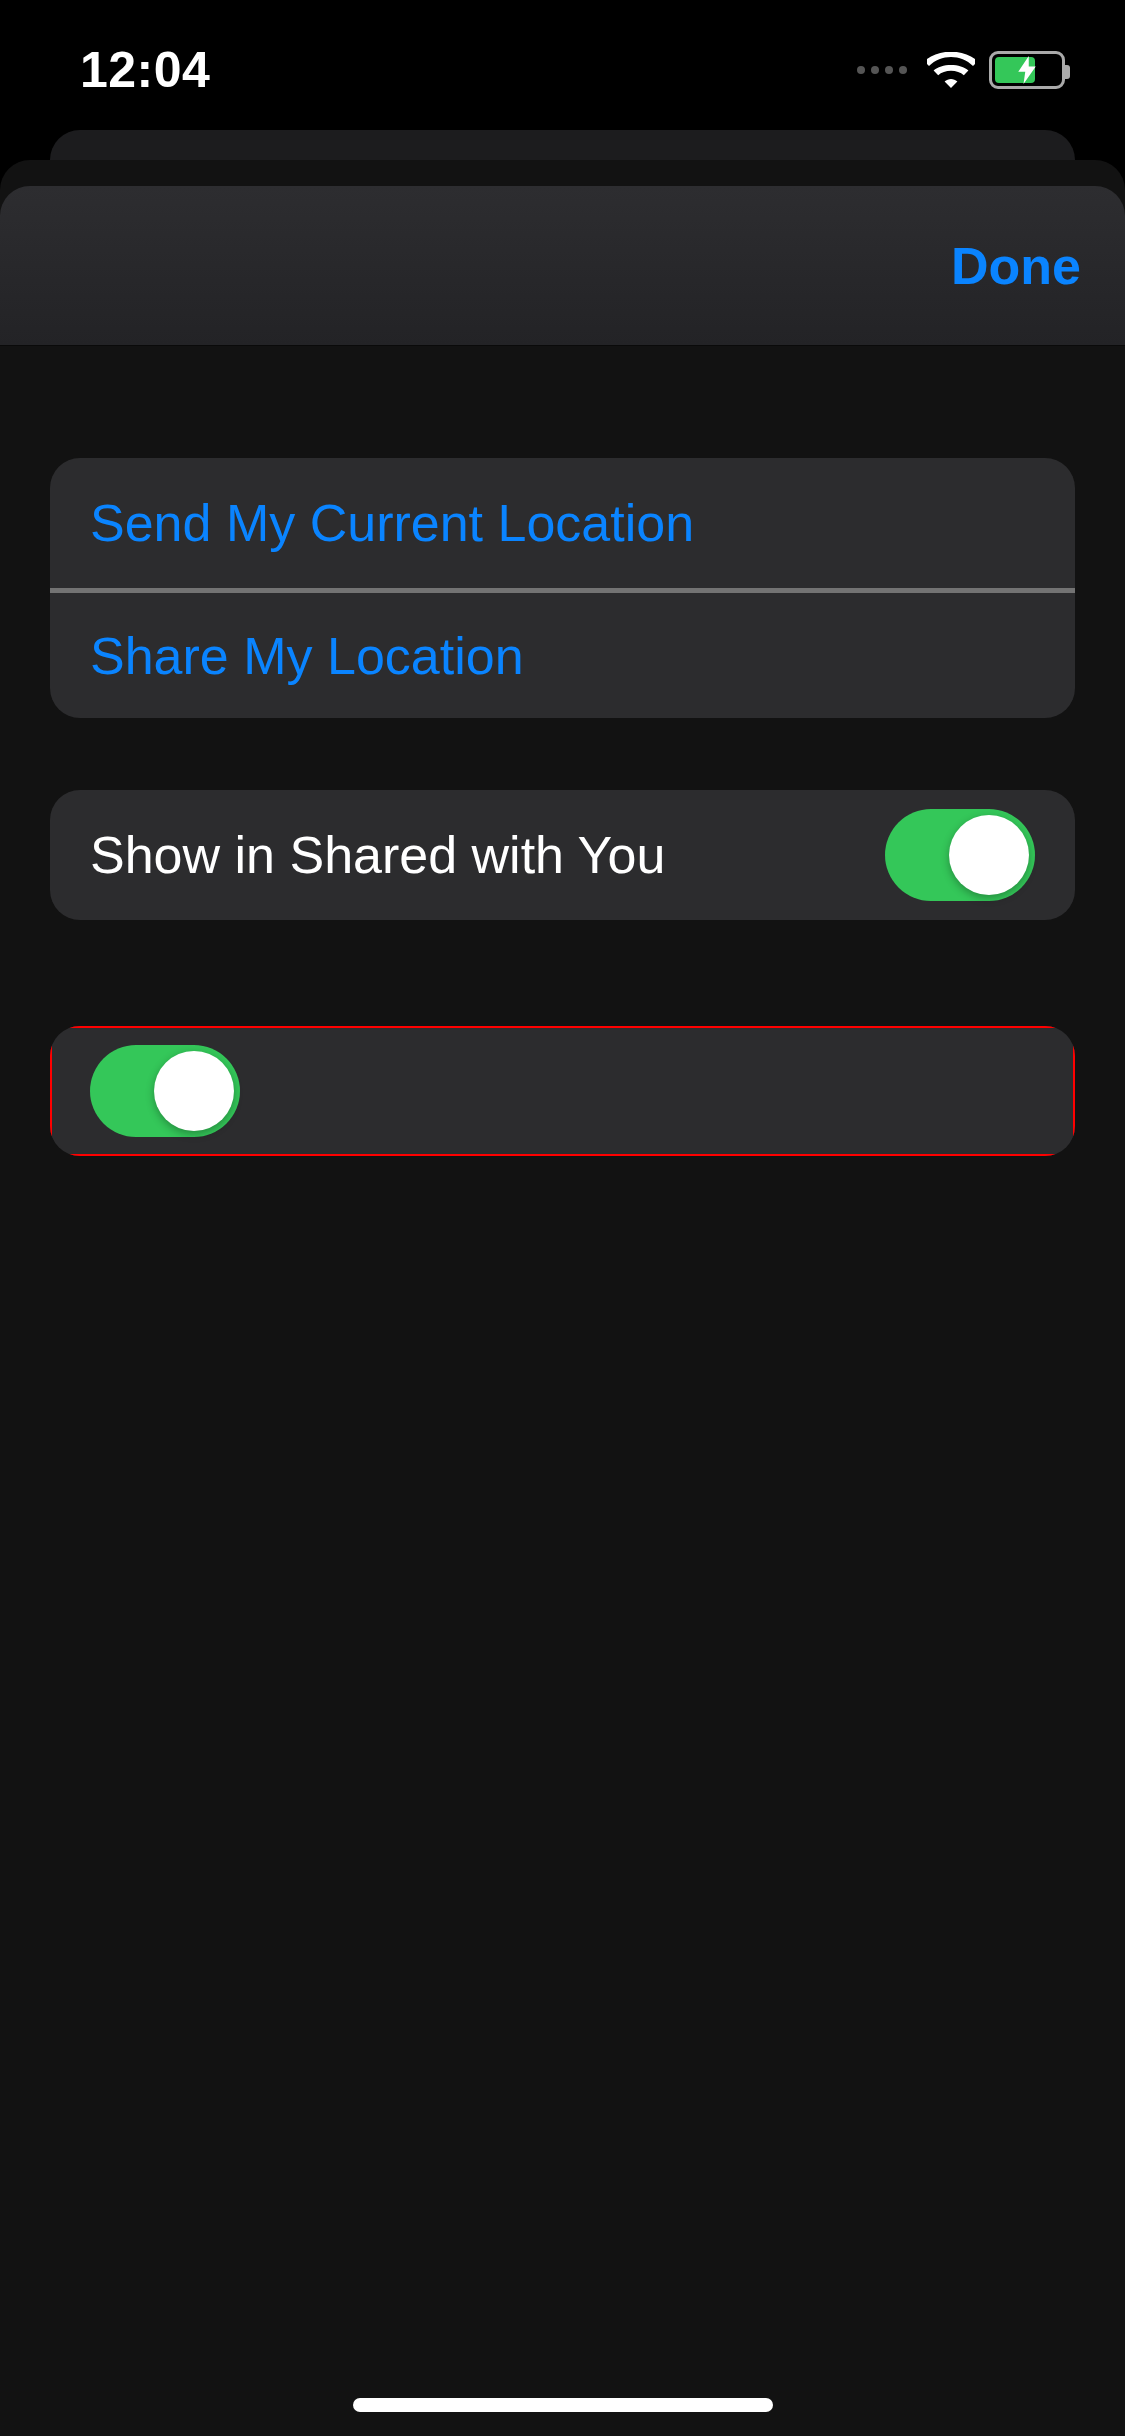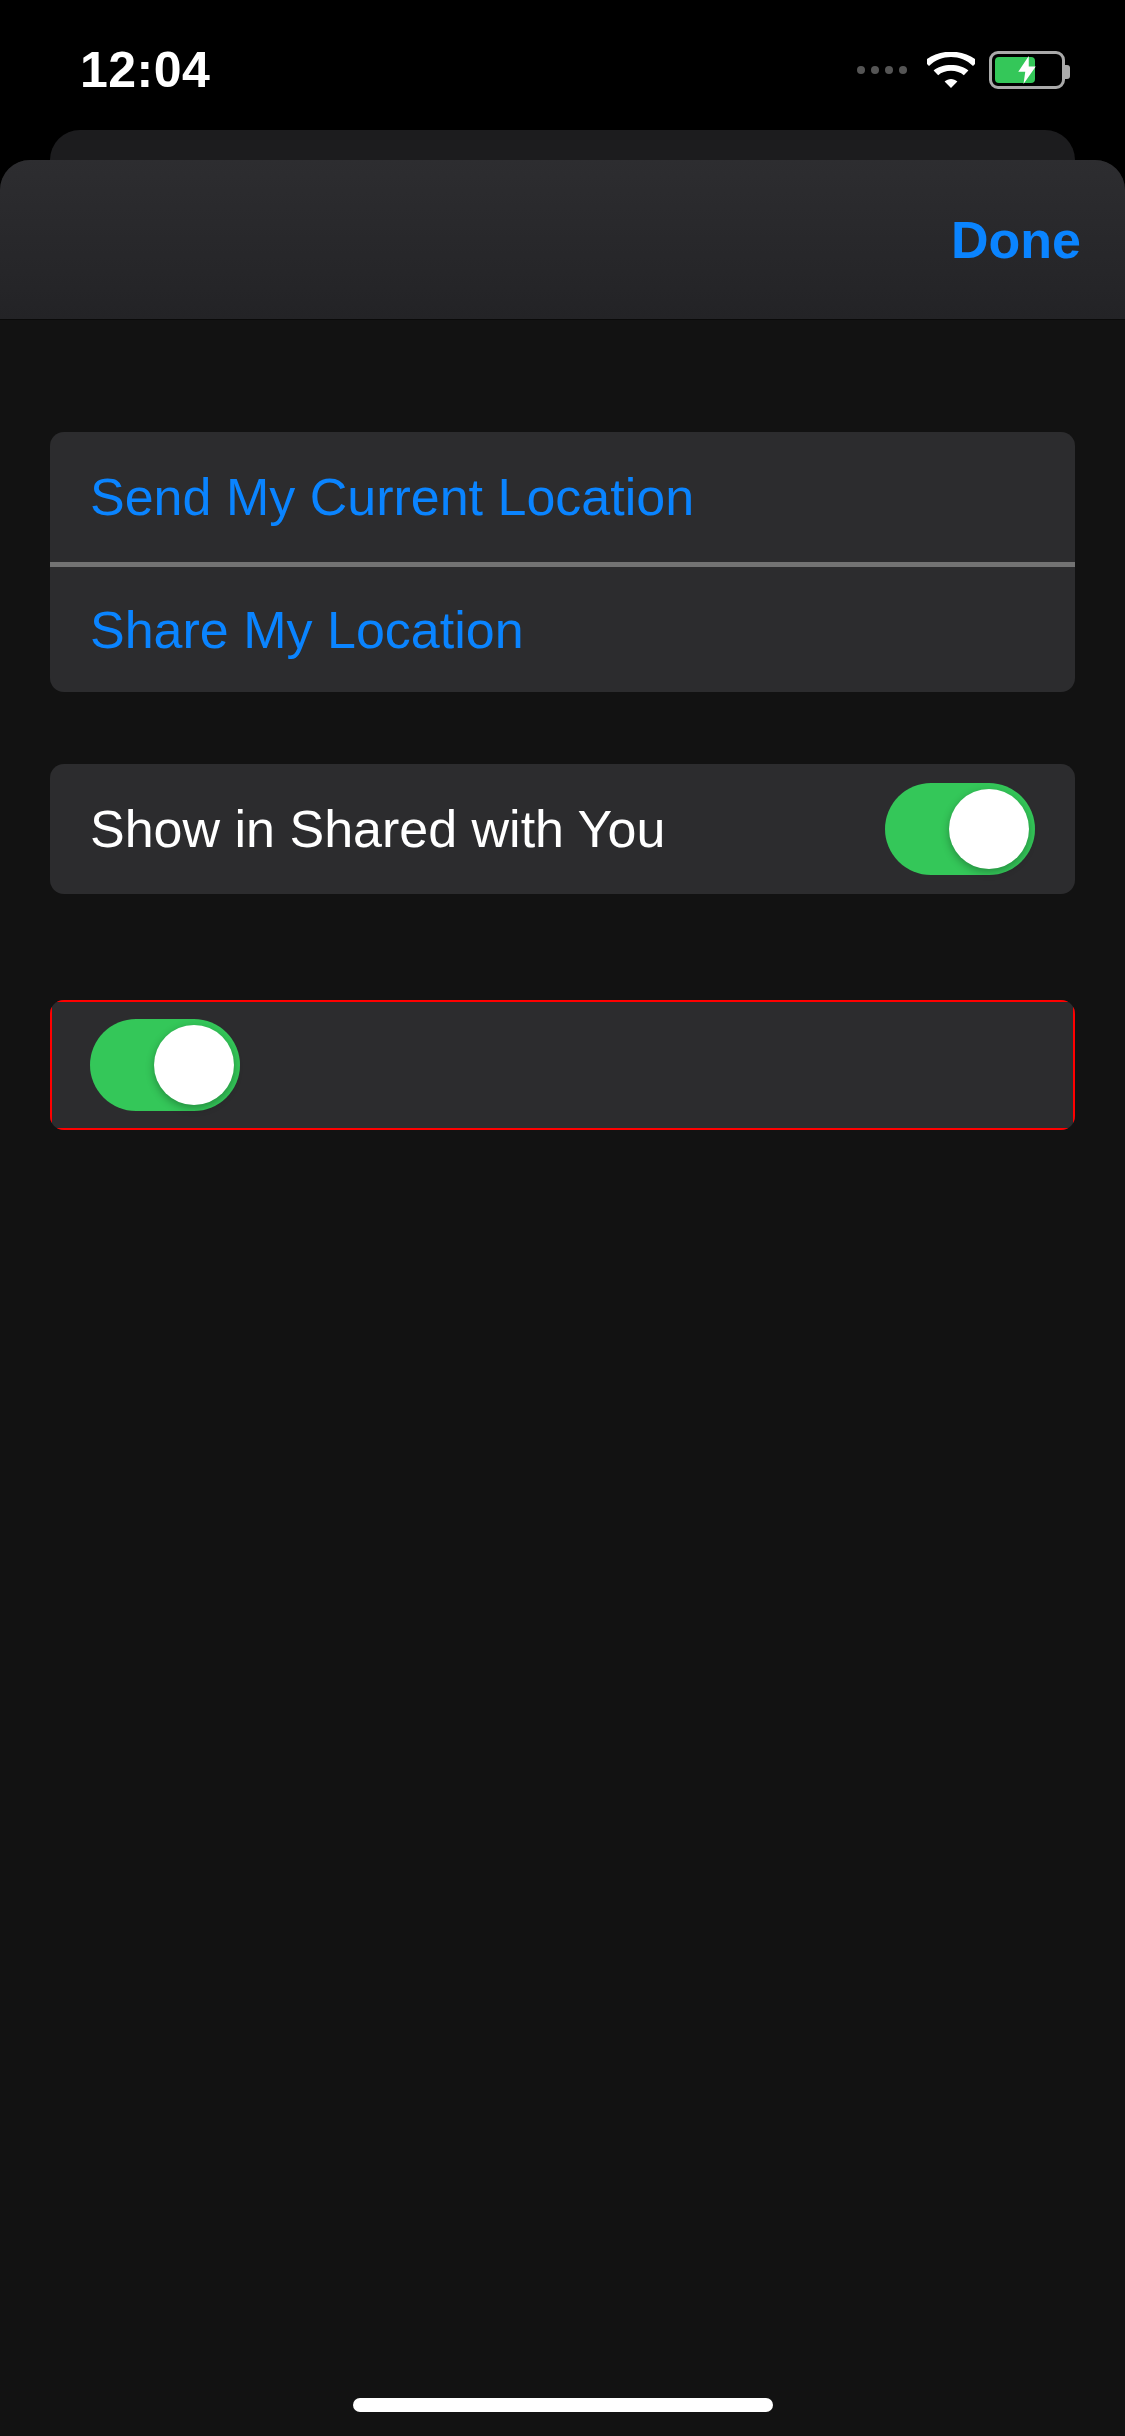--- a/index.html
+++ b/index.html
@@ -99,36 +99,37 @@
   }
   .sheet-header {
     height: 160px;
     background: linear-gradient(180deg, #2d2d30 0%, #232326 100%);
     border-top-left-radius: 30px;
     border-top-right-radius: 30px;
     display: flex;
     justify-content: flex-end;
     padding: 16px 44px;
     border-bottom: 1px solid #0a0a0a;
+    margin-top: 26px;
   }
   .done-btn {
     font-size: 52px;
     font-weight: 600;
     color: #0a84ff;
     background: none;
     border: none;
   }
 
   .content {
     padding: 0 50px;
   }
 
   .group {
     background: #2c2c2e;
-    border-radius: 14px;
+    border-radius: 30px;
     overflow: hidden;
   }
   .group-location { margin-top: 112px; }
   .row {
     display: flex;
     align-items: center;
     justify-content: space-between;
     min-height: 130px;
     padding: 0 40px;
   }

